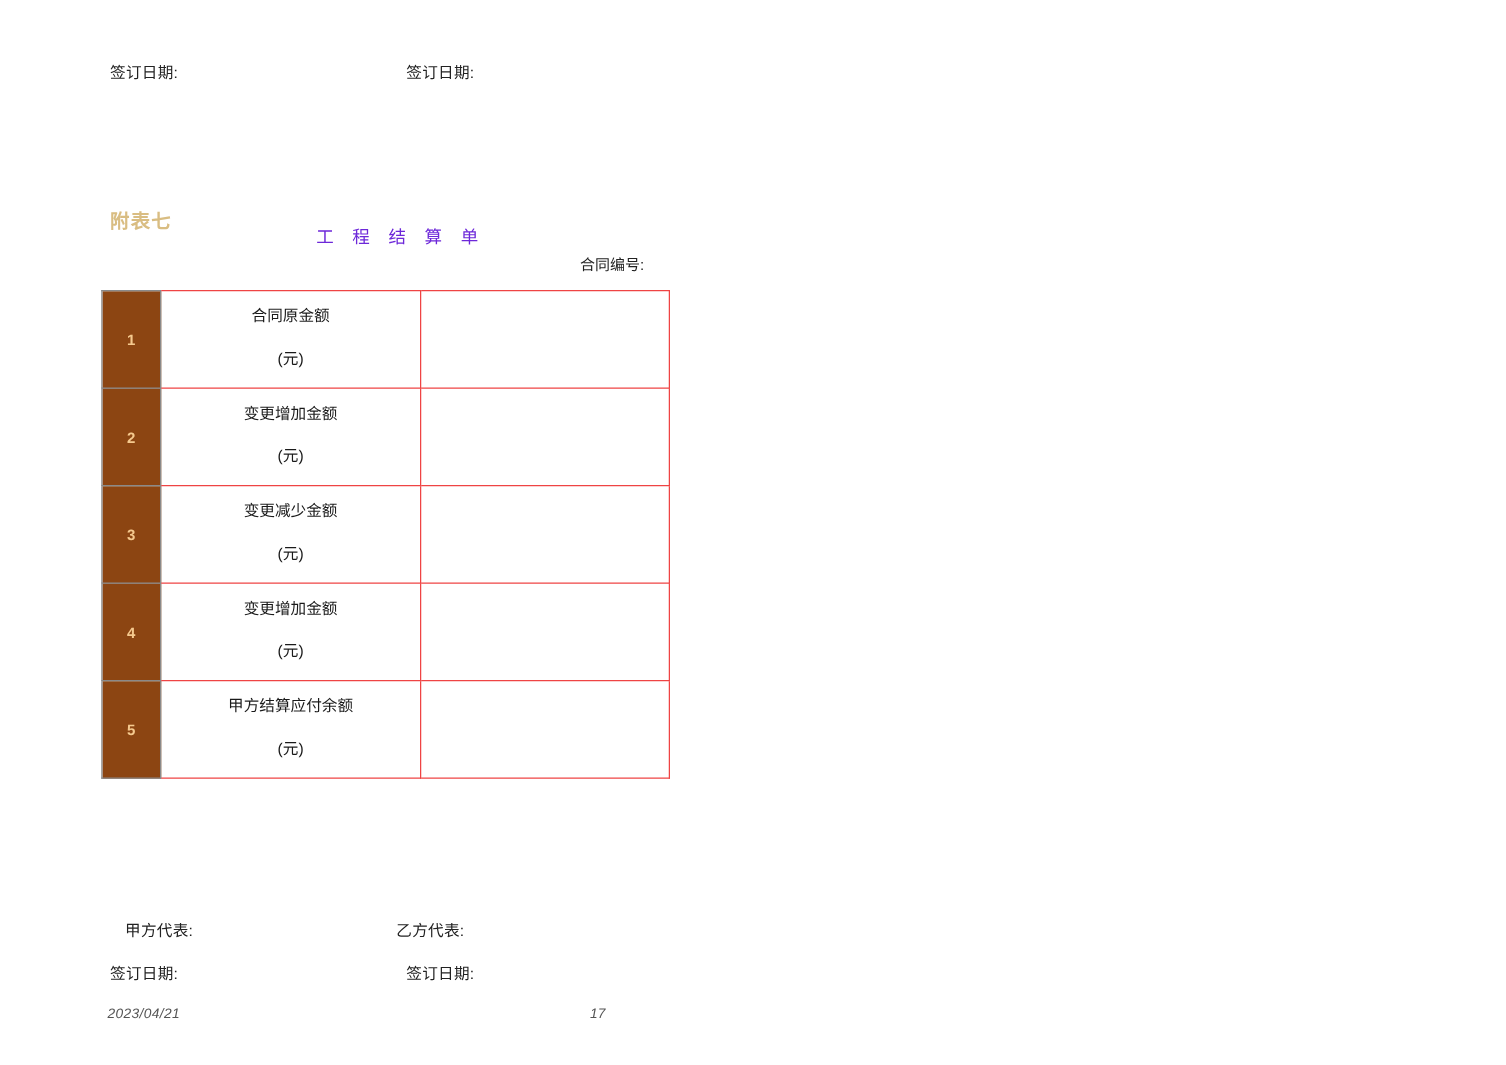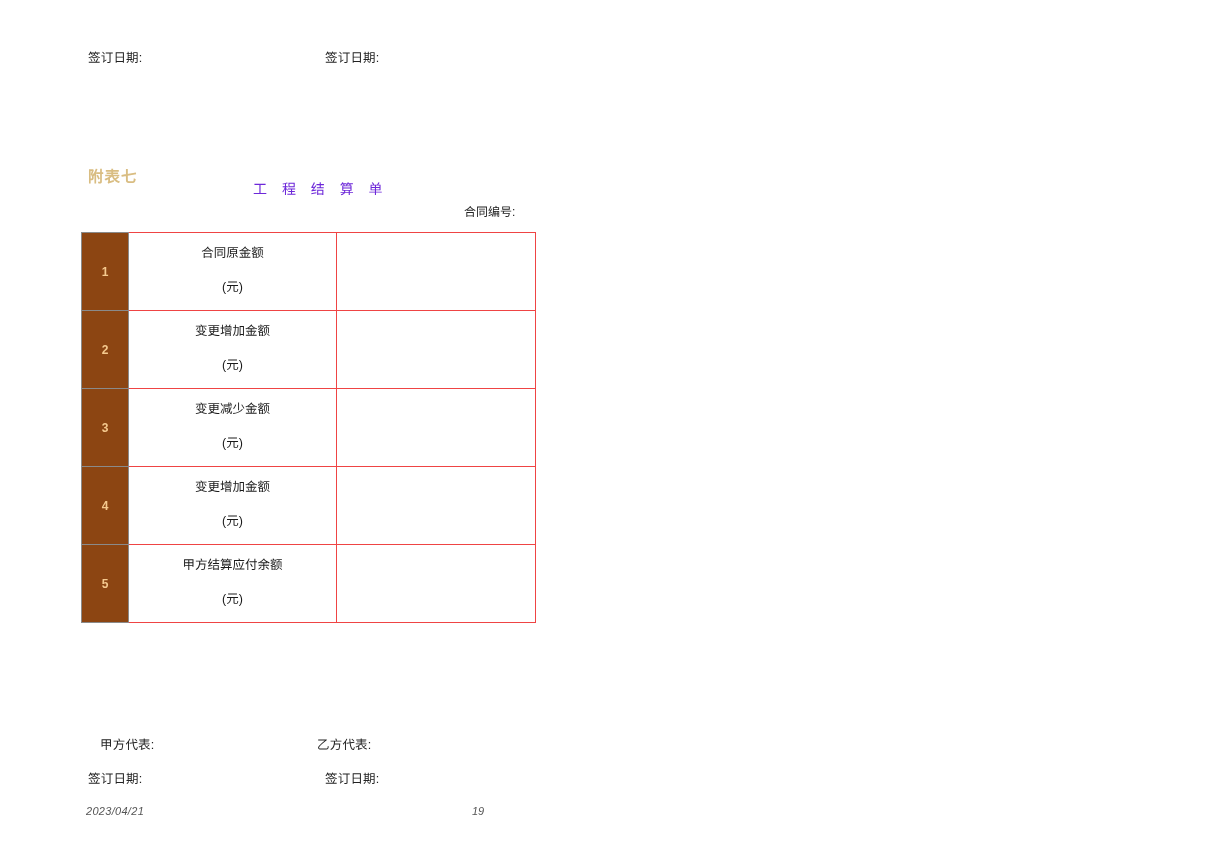--- a/index.html
+++ b/index.html
@@ -167,21 +167,21 @@
     </tbody>
   </table>
 
   <span class="abs sig-label" style="left:100px; top:734px;">甲方代表:</span>
   <span class="abs sig-label" style="left:317px; top:734px;">乙方代表:</span>
 
   <span class="abs sig-label" style="left:88px; top:768px;">签订日期:</span>
   <span class="abs sig-label" style="left:325px; top:768px;">签订日期:</span>
 
   <span class="abs footer-date" style="left:86px; top:805px;">2023/04/21</span>
-  <span class="abs footer-page" style="left:472px; top:805px;">19</span>
+  <span class="abs footer-page" style="left:472px; top:805px;">17</span>
 </div>
 
 <div class="page page-right">
 
   
 
   
 
   
 

